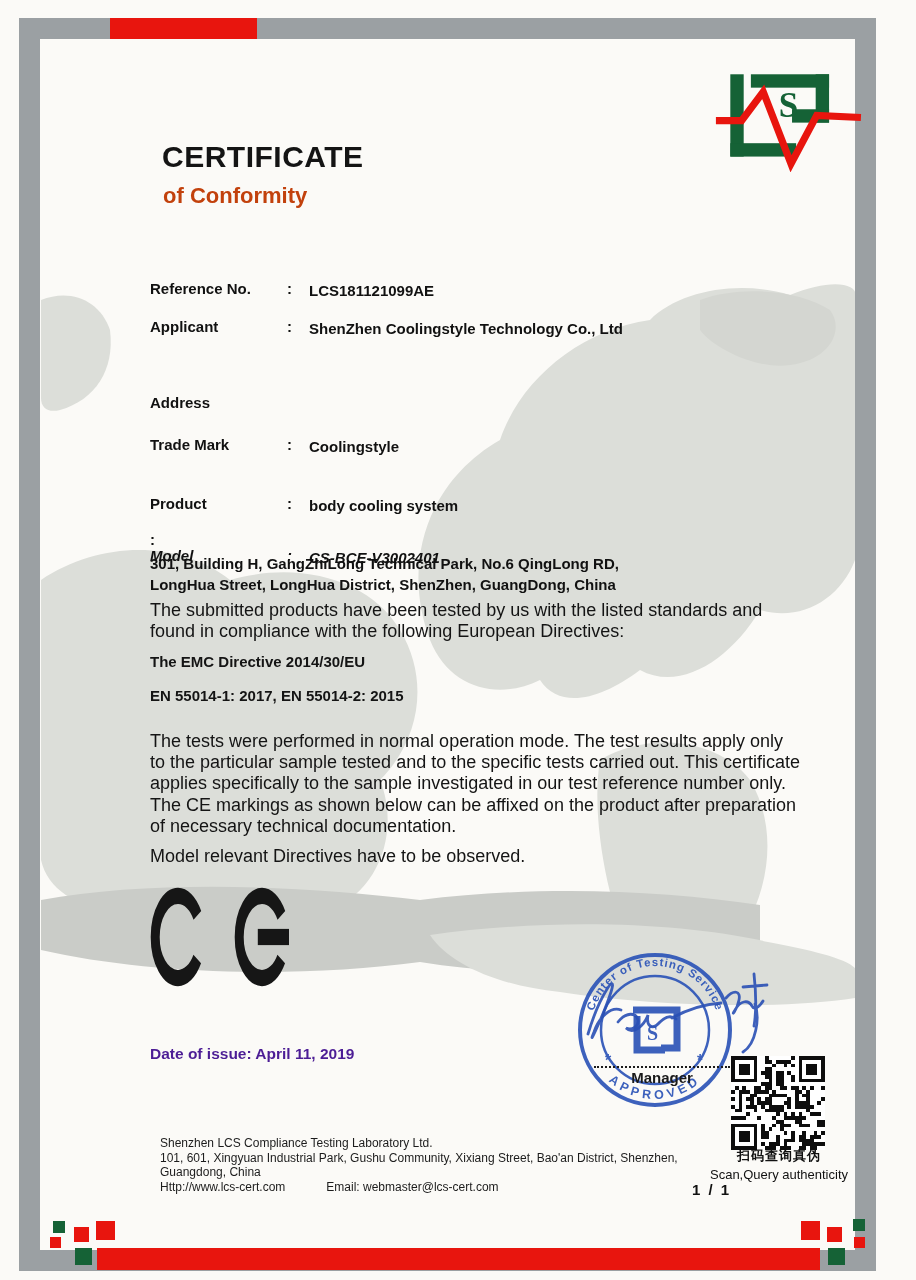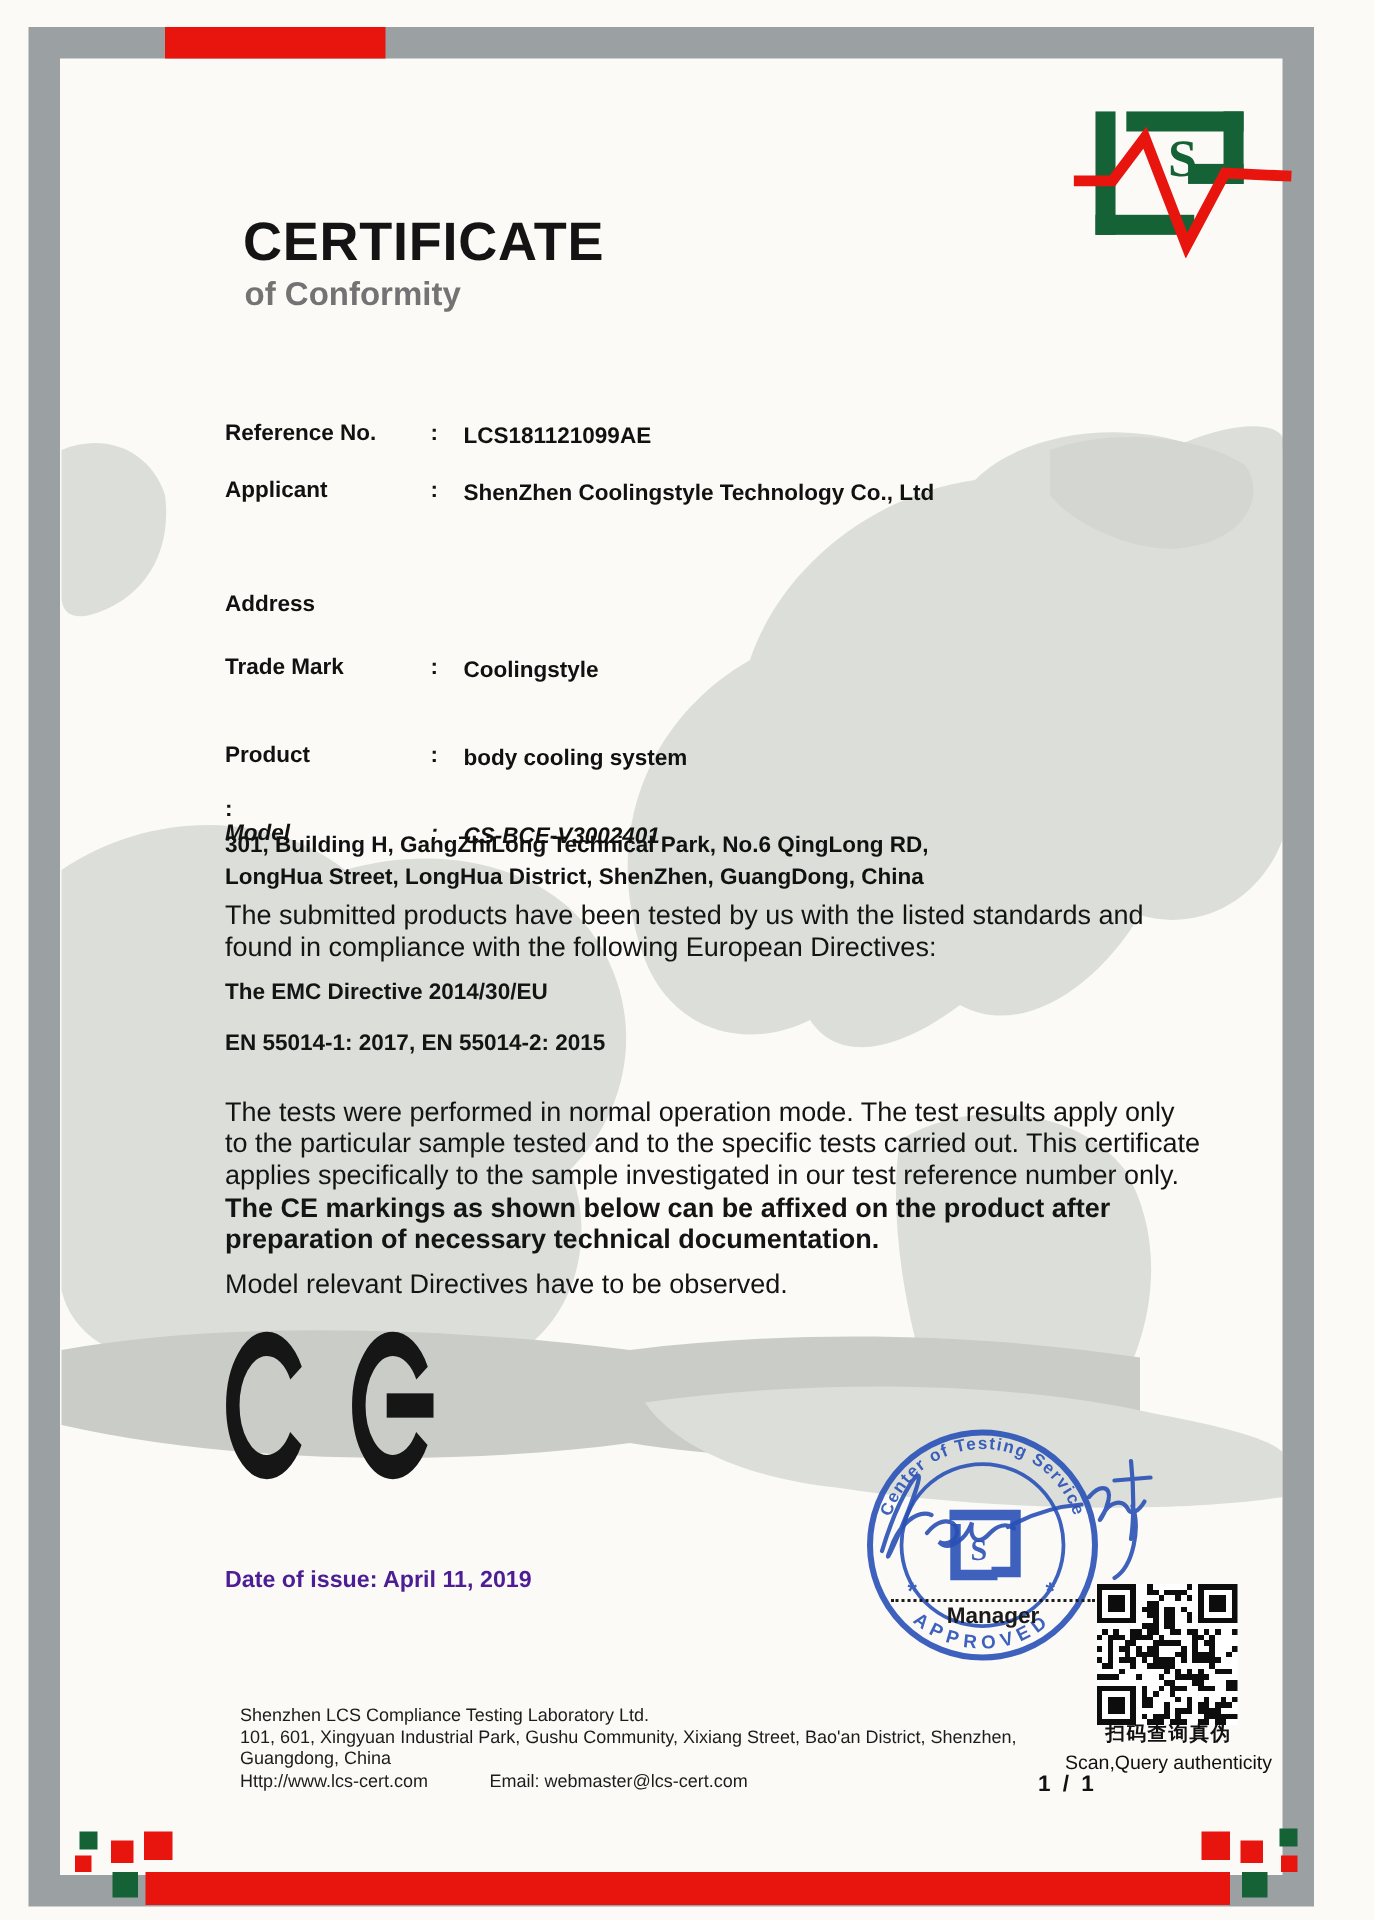--- a/index.html
+++ b/index.html
@@ -15,22 +15,22 @@
   .frame{
     position:absolute;left:19px;top:18px;width:815px;height:1211px;
     border:21px solid #9ba0a3;
   }
   .top-red{position:absolute;left:110px;top:18px;width:147px;height:21px;background:#e8150e;}
   .bottom-bar{position:absolute;left:97px;top:1248px;width:723px;height:22px;background:#e8150e;}
   .sq{position:absolute;}
   .sq.red{background:#e8150e;}
   .sq.green{background:#156236;}
   
-  .title{position:absolute;left:162px;top:140px;font-size:36px;font-weight:bold;letter-spacing:.5px;color:#141414;}
-  .subtitle{position:absolute;left:163px;top:183px;font-size:22px;font-weight:bold;color:#737373;}
+  .title{position:absolute;left:162px;top:140px;font-size:30px;font-weight:bold;letter-spacing:.5px;color:#141414;}
+  .subtitle{position:absolute;left:163px;top:183px;font-size:22px;font-weight:bold;color:#c2410c;}
   .logo{position:absolute;left:712px;top:64px;width:158px;height:108px;}
   
   .field{position:absolute;left:150px;display:flex;font-size:15px;font-weight:bold;color:#111;}
   .field .lbl{width:137px;flex:0 0 137px;}
   .field .sep{width:22px;flex:0 0 22px;}
   .field .val{width:492px;line-height:21px;}
   
   .para{position:absolute;left:150px;width:650px;font-size:18px;line-height:21px;color:#141414;}
   .para.bold{font-weight:bold;font-size:15px;}
   
@@ -127,21 +127,21 @@
   <div class="field" style="top:547px;font-style:italic;">
     <span class="lbl">Model</span>
     <span class="sep">:</span>
     <span class="val">CS-BCE-V3002401</span>
   </div>
 
   <div class="para" style="top:600px;">The submitted products have been tested by us with the listed standards and found in compliance with the following European Directives:</div>
   <div class="para bold" style="top:651px;">The EMC Directive 2014/30/EU</div>
   <div class="para bold" style="top:685px;">EN 55014-1: 2017, EN 55014-2: 2015</div>
   <div class="para" style="top:731px;">The tests were performed in normal operation mode. The test results apply only to the particular sample tested and to the specific tests carried out. This certificate applies specifically to the sample investigated in our test reference number only.</div>
-  <div class="para" style="top:795px;font-weight:bold;">The CE markings as shown below can be affixed on the product after preparation of necessary technical documentation.</div>
+  <div class="para" style="top:795px;">The CE markings as shown below can be affixed on the product after preparation of necessary technical documentation.</div>
   <div class="para" style="top:846px;">Model relevant Directives have to be observed.</div>
 
   <svg class="ce" viewBox="0 0 250 100" preserveAspectRatio="none" role="img" aria-label="CE">
     <g fill="none" stroke="#161616" stroke-width="15">
       <circle cx="50" cy="50" r="38" stroke-dasharray="195.8 43" stroke-dashoffset="-21.5"></circle>
       <circle cx="190" cy="50" r="38" stroke-dasharray="195.8 43" stroke-dashoffset="-21.5"></circle>
     </g>
     <rect x="183" y="42.5" width="52" height="15" fill="#161616"></rect>
   </svg>
 

